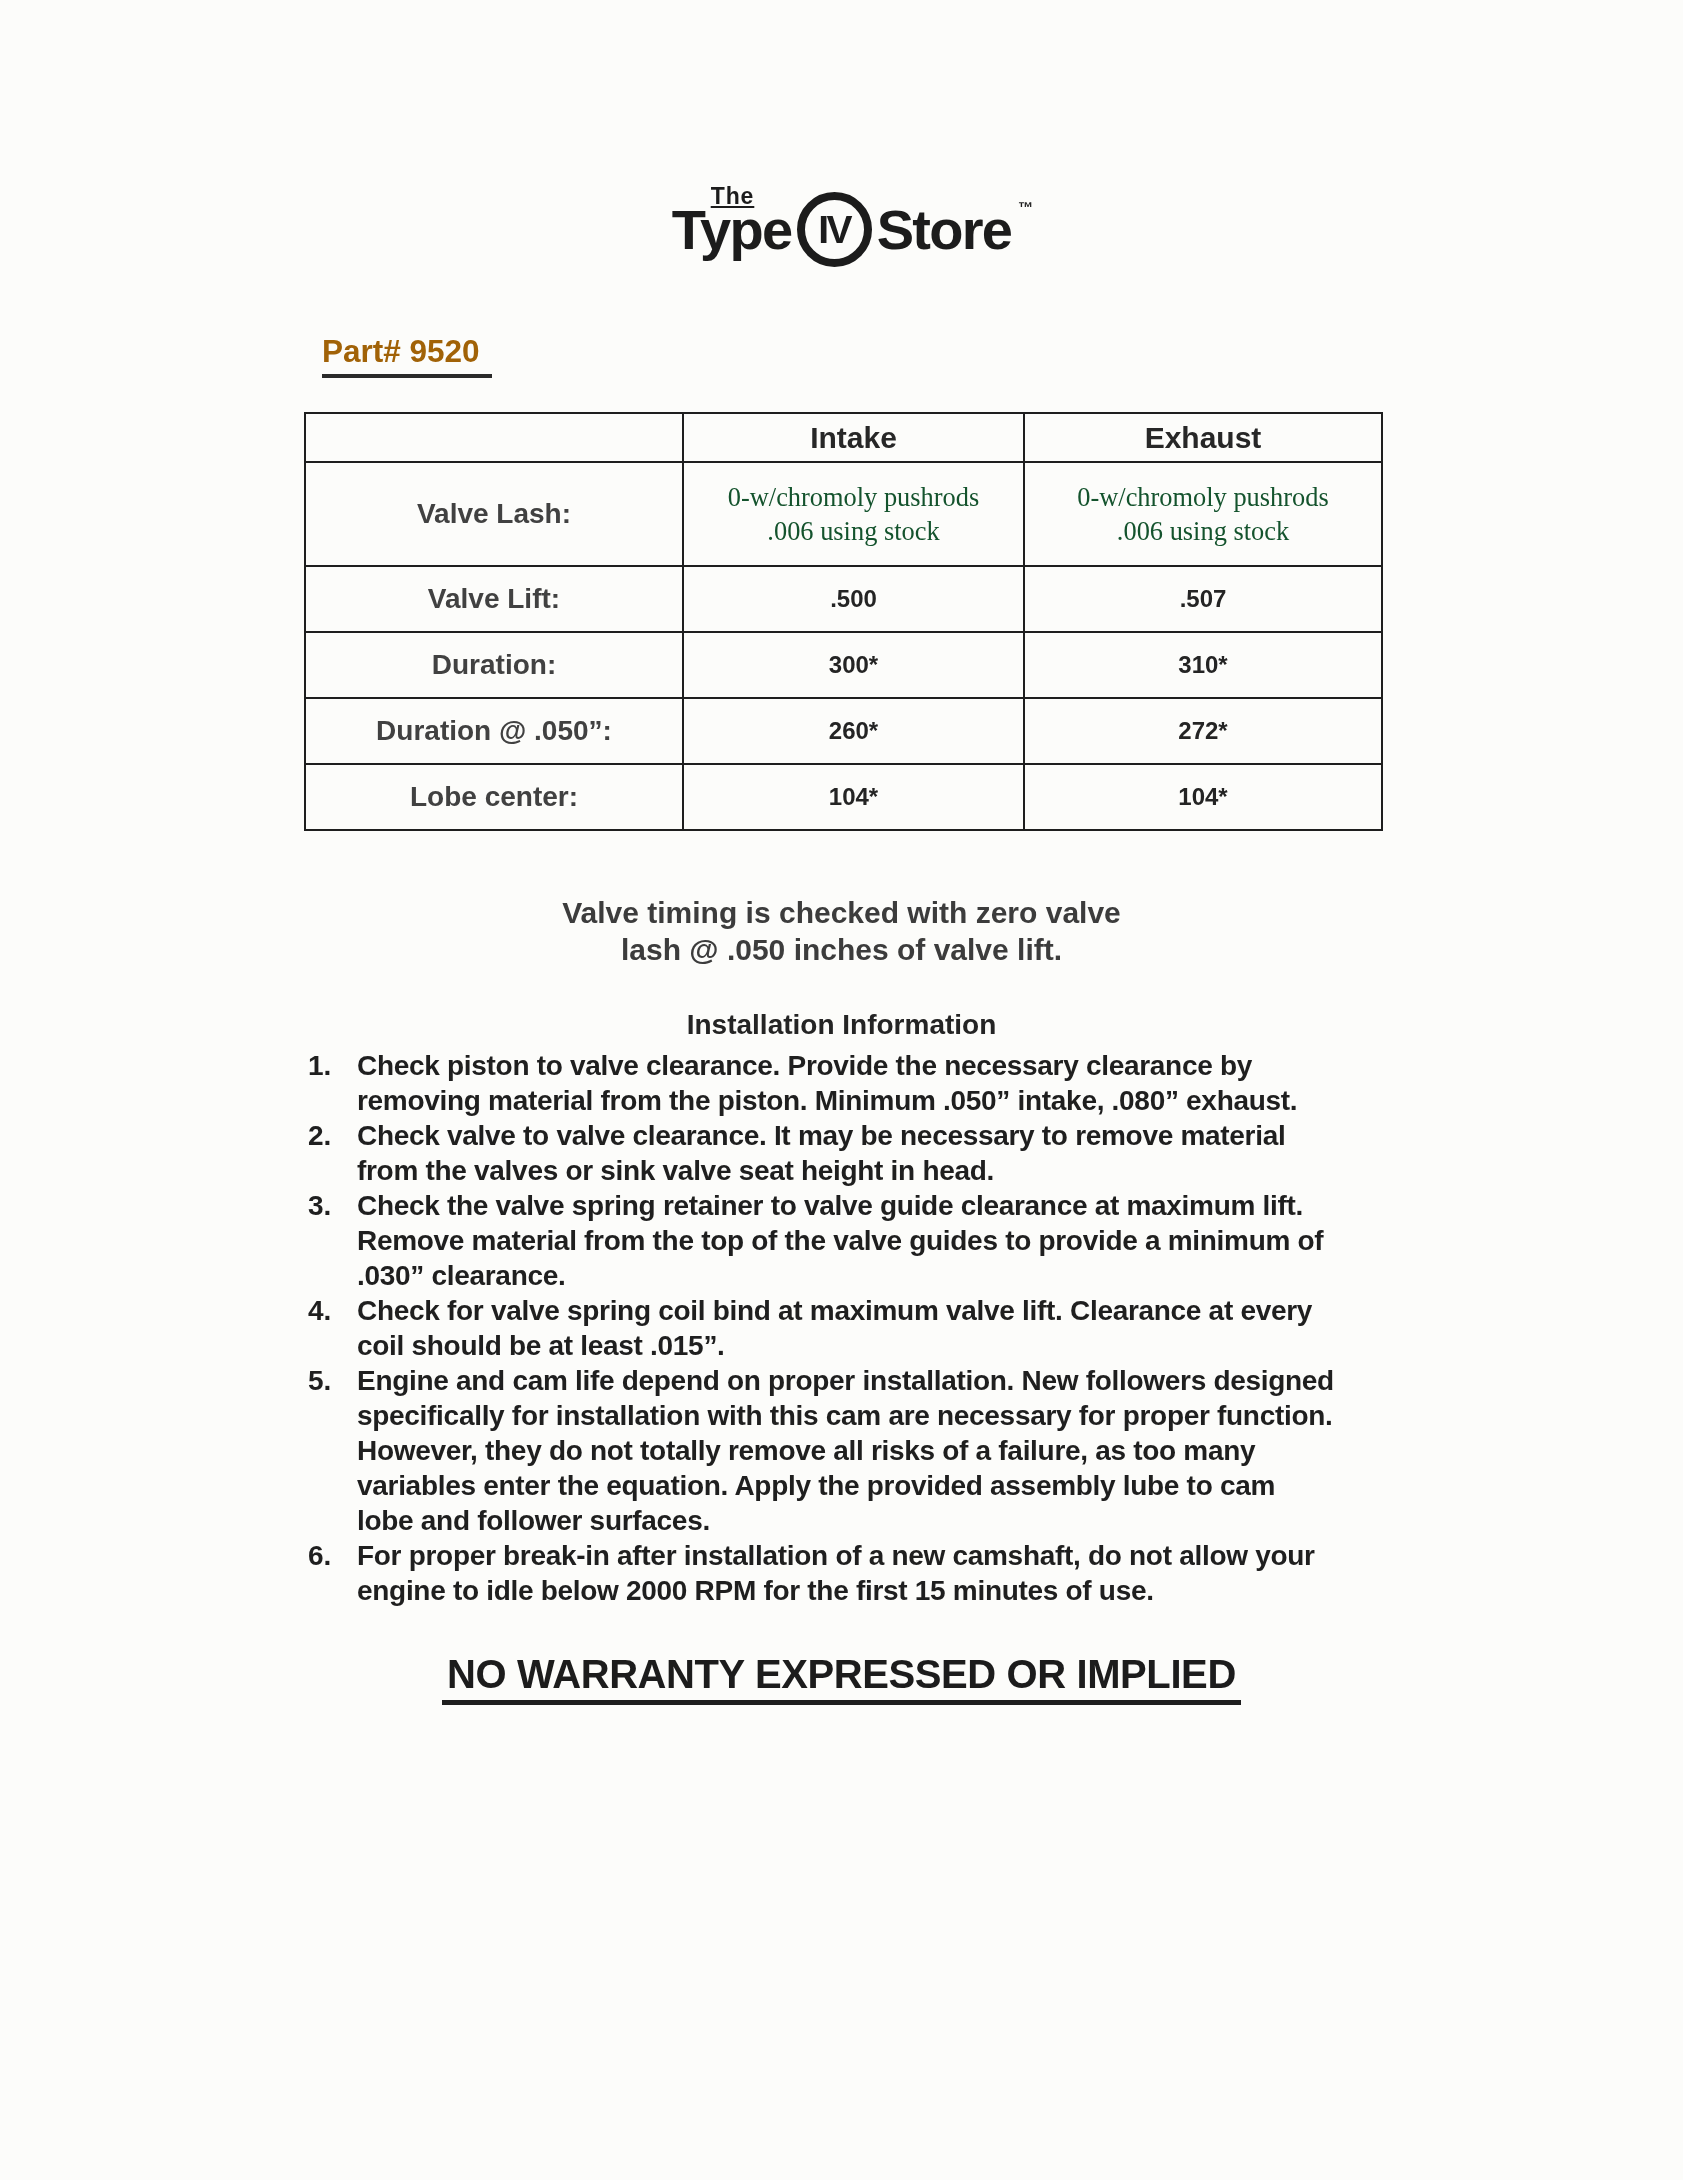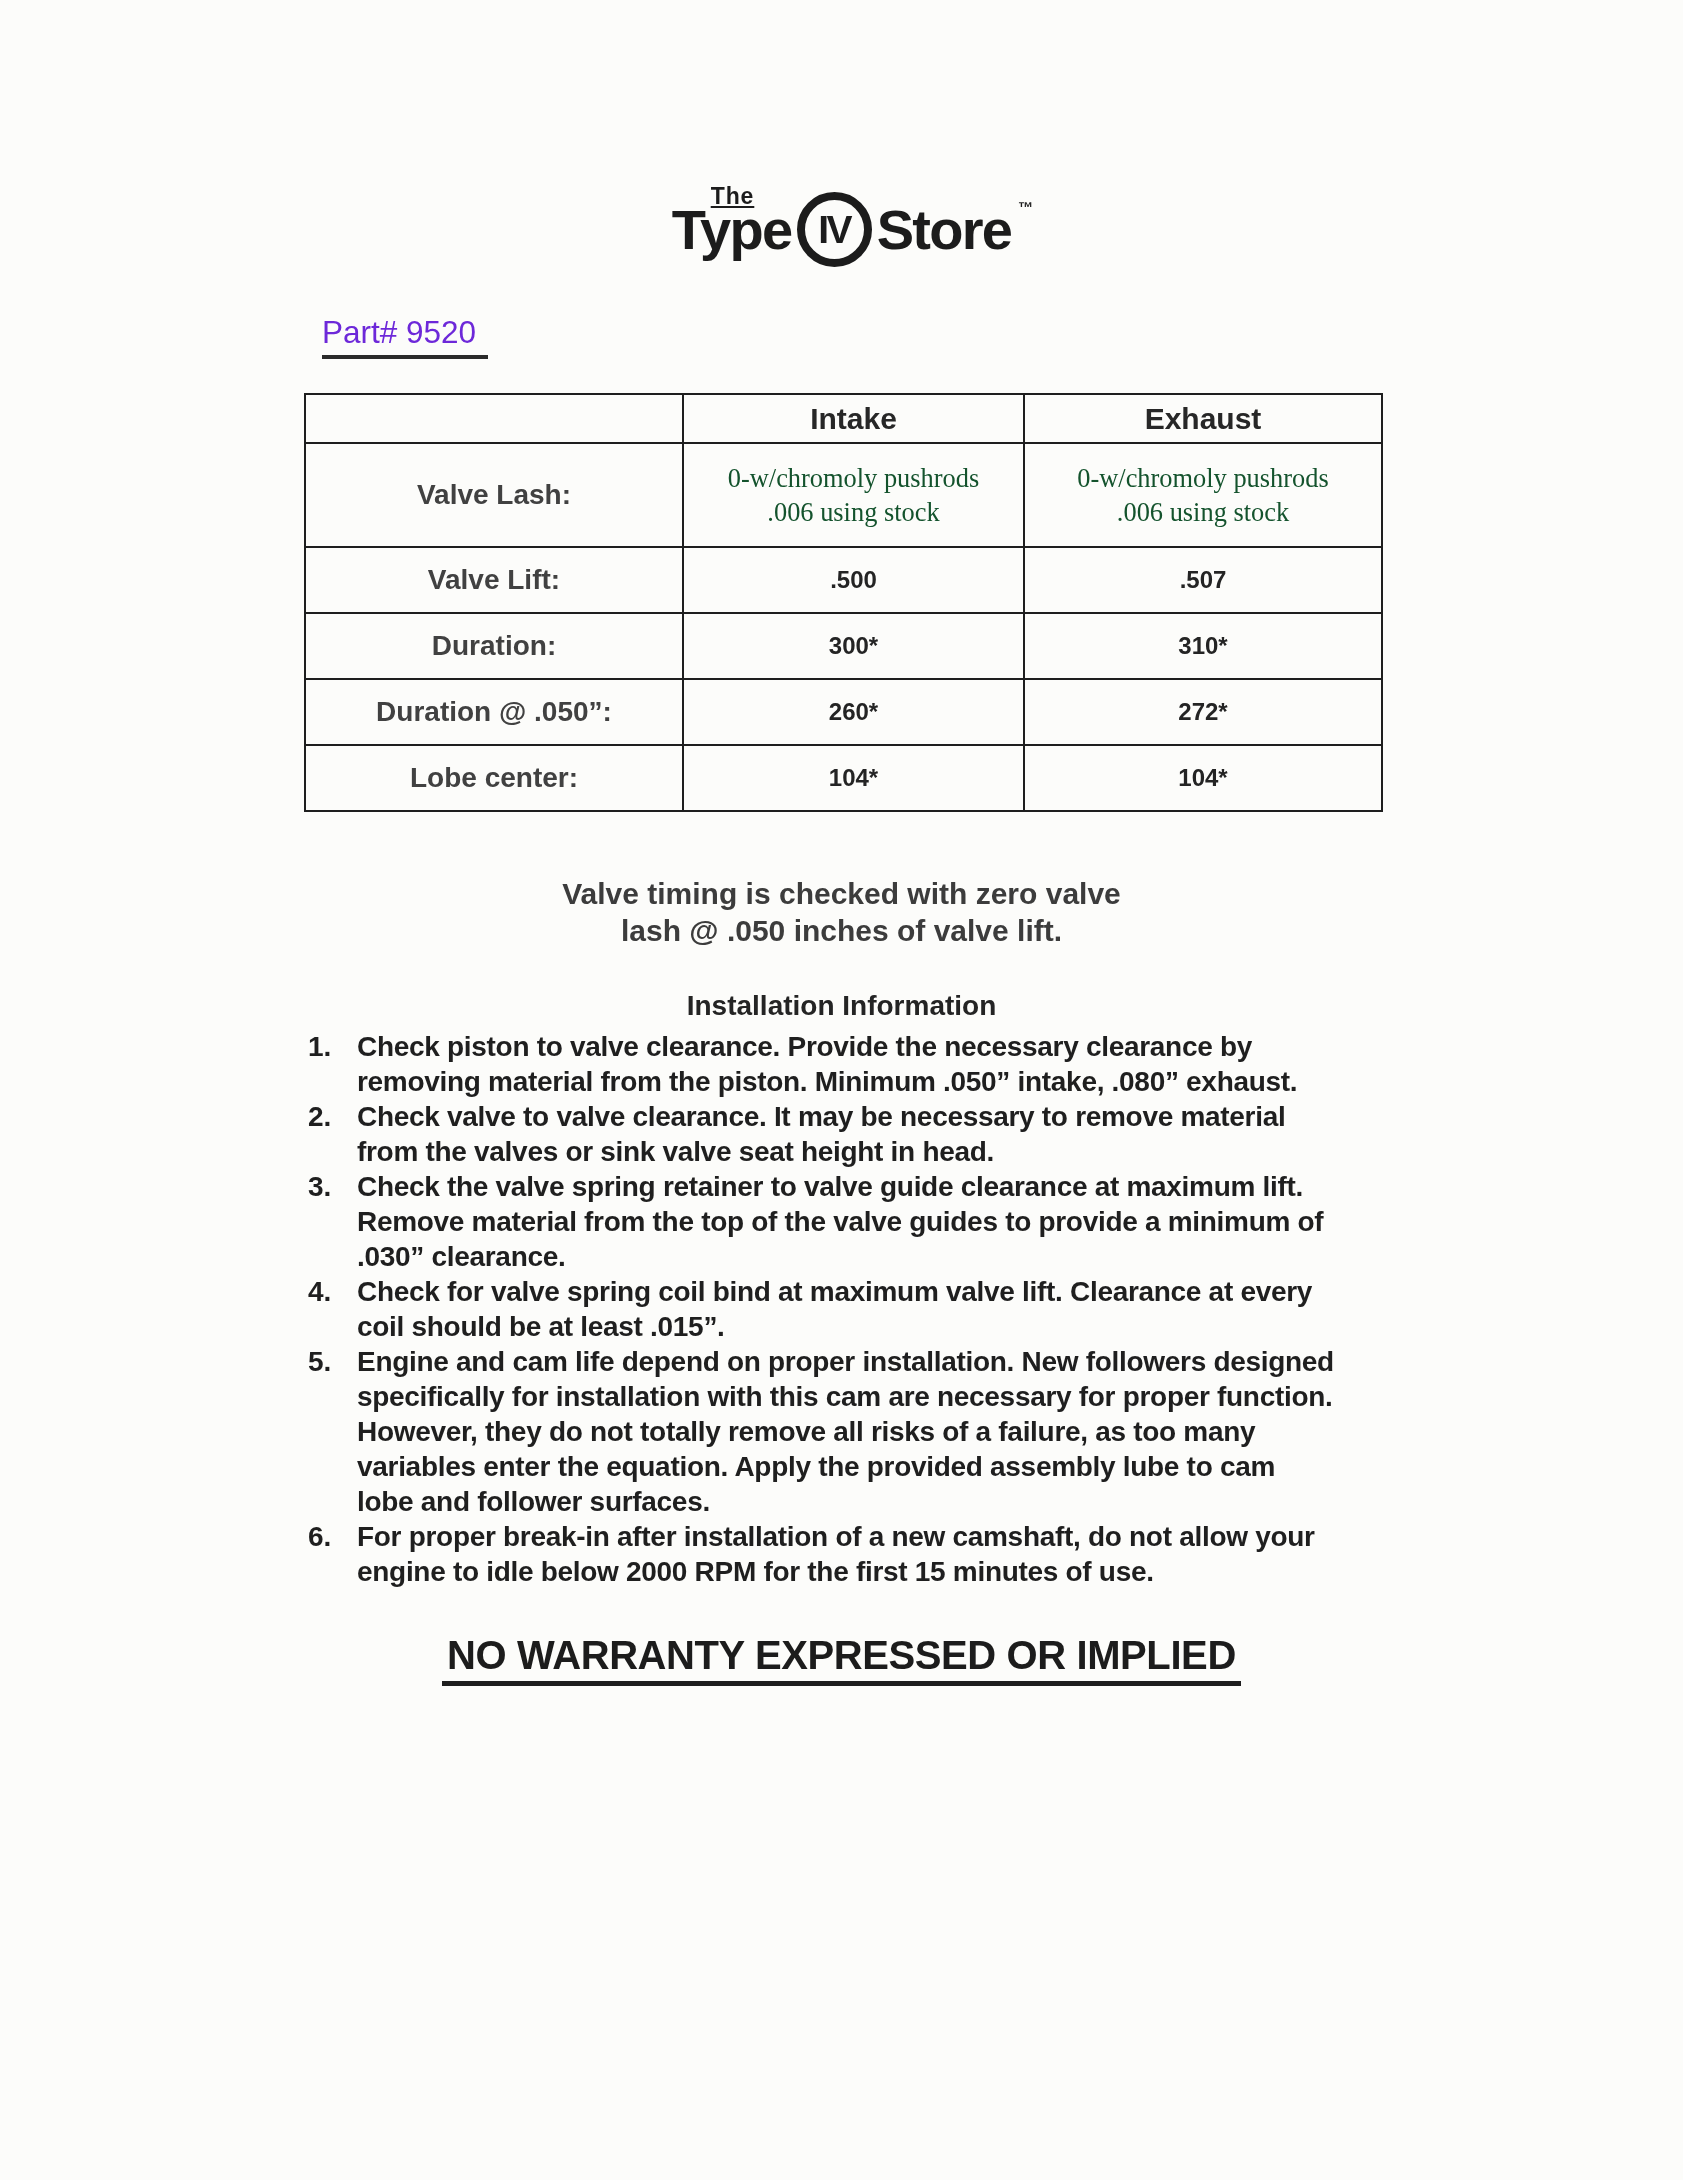--- a/index.html
+++ b/index.html
@@ -35,22 +35,22 @@
     width: 75px; height: 75px; border: 8.5px solid #1c1c1c; border-radius: 50%;
     display: flex; align-items: center; justify-content: center;
     margin: 0 5.1px; flex: none;
   }
   .logo-badge { font-size: 39px; font-weight: 900; letter-spacing: -2.6px; }
   .logo-store-wrap { position: relative; display: inline-block; }
   .logo-tm { position: absolute; top: 1.7px; right: -22px; font-size: 15.3px; font-weight: bold; }
 
   
   .part-number {
-    margin: 42px 0 0 322px;
-    font-size: 31.5px; font-weight: normal; color: #6d28d9;
+    margin: 61px 0 0 322px;
+    font-size: 31.5px; font-weight: bold; color: #a16207;
   }
   .part-number span {
     display: inline-block;
     border-bottom: 4.3px solid #2a2a2a;
     padding: 0 12px 4.3px 0;
   }
 
   
   .spec-table {
     margin: 34px 0 0 304px;

